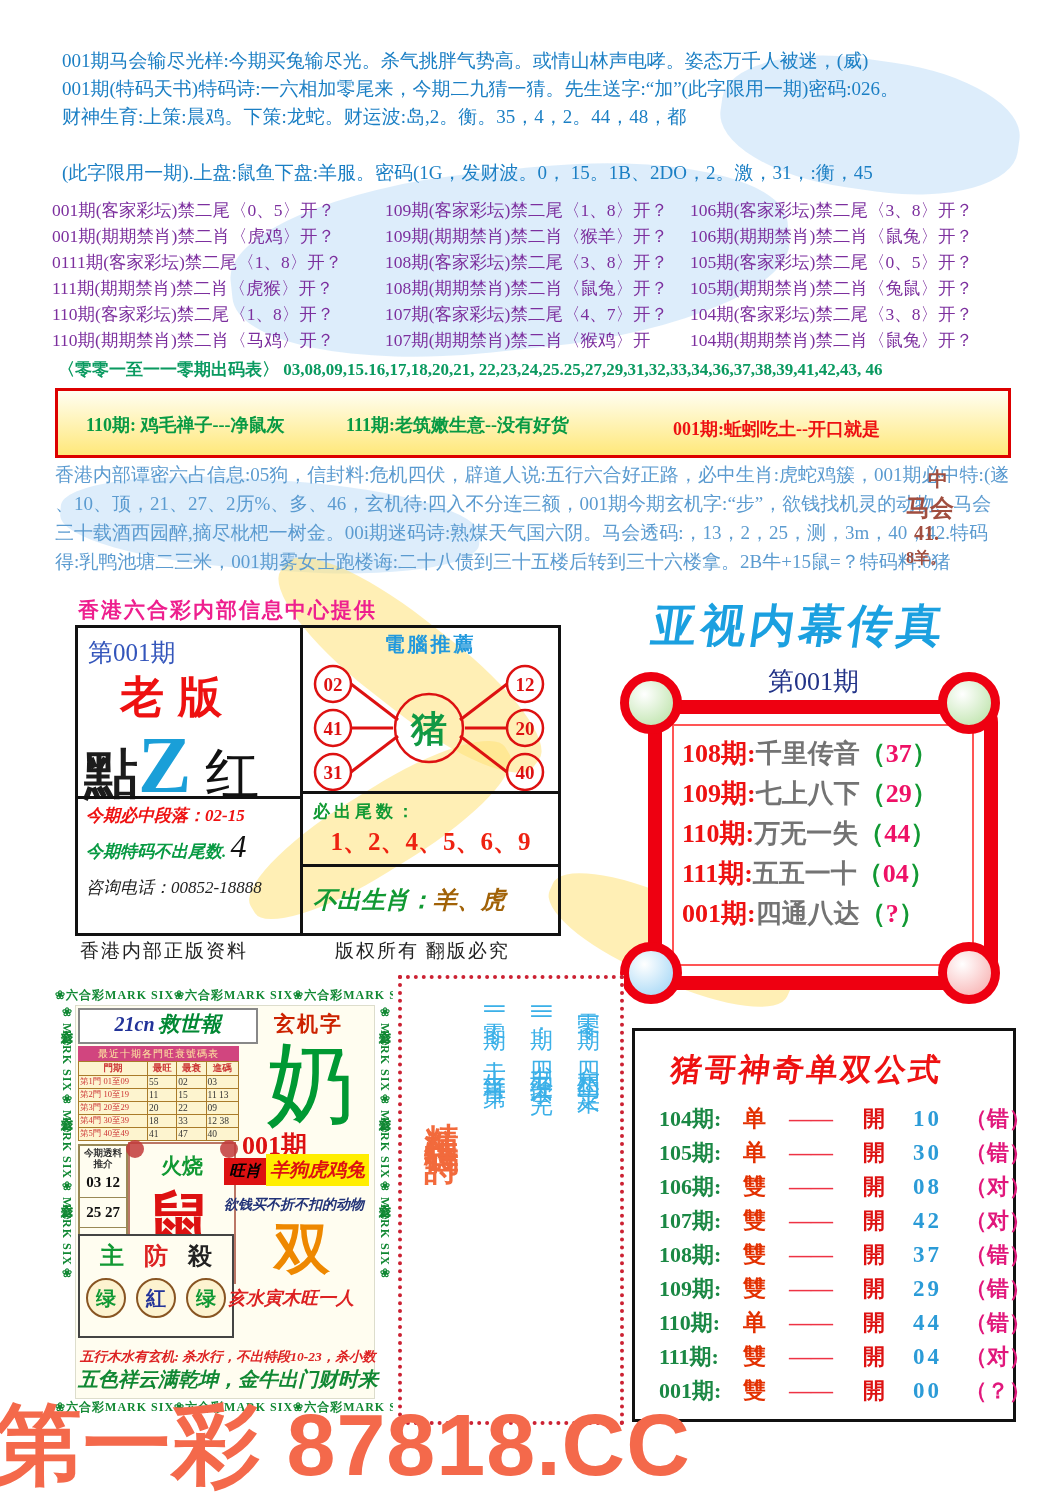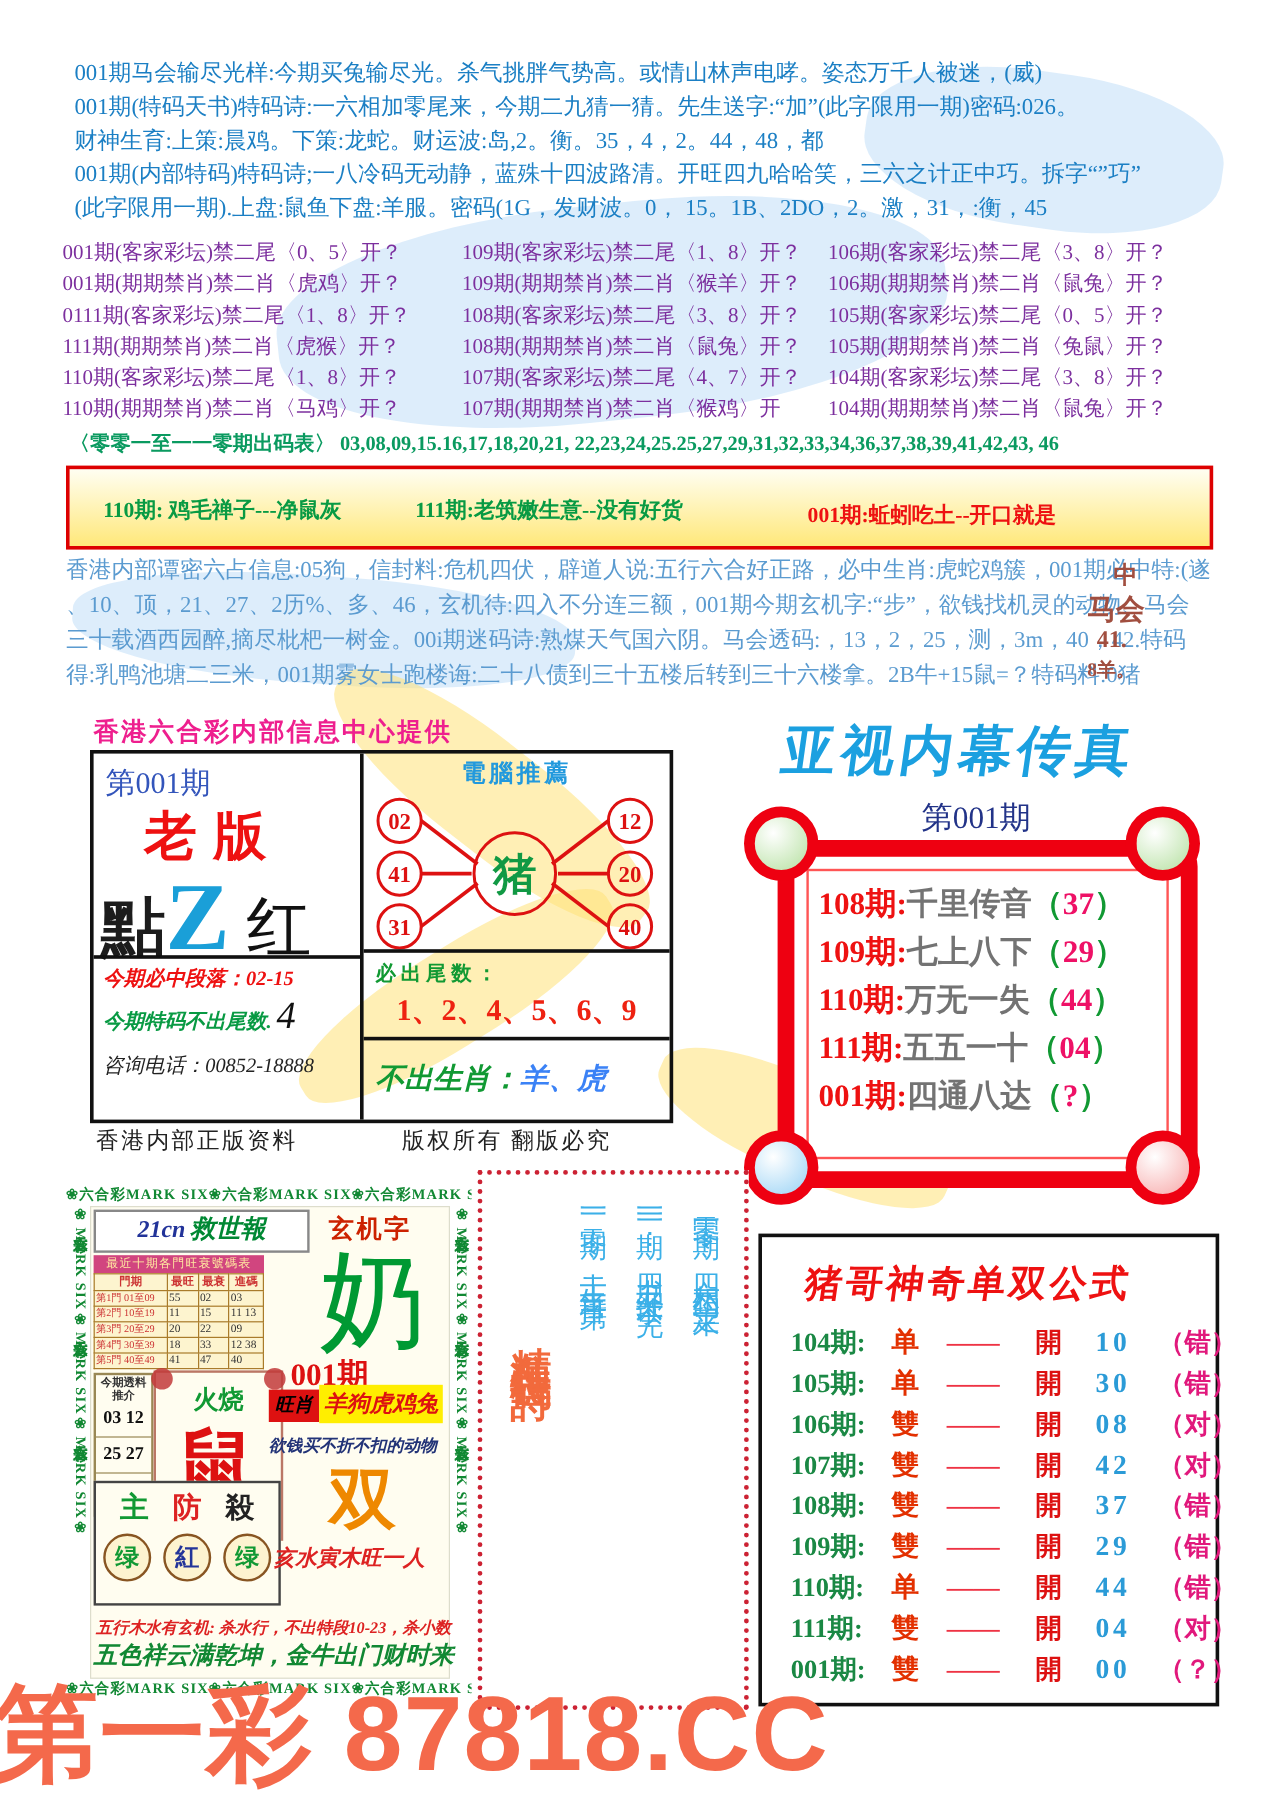--- a/index.html
+++ b/index.html
@@ -76,21 +76,20 @@
   <div class="blob blue abs" style="left:60px;top:480px;width:420px;height:90px;transform:rotate(4deg);"></div>
   <div class="blob yellow abs" style="left:250px;top:620px;width:320px;height:90px;transform:rotate(38deg);"></div>
   <div class="blob yellow abs" style="left:230px;top:790px;width:300px;height:80px;transform:rotate(-32deg);"></div>
   <div class="blob yellow abs" style="left:540px;top:900px;width:260px;height:80px;transform:rotate(24deg);"></div>
   <div class="blob yellow abs" style="left:680px;top:1120px;width:300px;height:80px;transform:rotate(-38deg);"></div>
   <div class="blob yellow abs" style="left:760px;top:1280px;width:260px;height:70px;transform:rotate(30deg);"></div>
 
   <div class="note abs" style="left:62px;top:48px;">001期马会输尽光样:今期买兔输尽光。杀气挑胖气势高。或情山林声电哮。姿态万千人被迷，(威)</div>
   <div class="note abs" style="left:62px;top:76px;">001期(特码天书)特码诗:一六相加零尾来，今期二九猜一猜。先生送字:“加”(此字限用一期)密码:026。</div>
   <div class="note abs" style="left:62px;top:104px;">财神生育:上策:晨鸡。下策:龙蛇。财运波:岛,2。衡。35，4，2。44，48，都</div>
-  <div class="note abs" style="left:62px;top:132px;">001期(内部特码)特码诗;一八冷码无动静，蓝殊十四波路清。开旺四九哈哈笑，三六之计正中巧。拆字“”巧”</div>
   <div class="note abs" style="left:62px;top:160px;">(此字限用一期).上盘:鼠鱼下盘:羊服。密码(1G，发财波。0， 15。1B、2DO，2。激，31，:衡，45</div>
 
   <div class="abs" style="left:52px;top:197px;">
     <div class="ban">001期(客家彩坛)禁二尾〈0、5〉开？</div>
     <div class="ban">001期(期期禁肖)禁二肖〈虎鸡〉开？</div>
     <div class="ban">0111期(客家彩坛)禁二尾〈1、8〉开？</div>
     <div class="ban">111期(期期禁肖)禁二肖〈虎猴〉开？</div>
     <div class="ban">110期(客家彩坛)禁二尾〈1、8〉开？</div>
     <div class="ban">110期(期期禁肖)禁二肖〈马鸡〉开？</div>
   </div>
@@ -174,21 +173,21 @@
           <text x="222" y="77" text-anchor="middle" font-size="19" fill="#dd1111" font-weight="bold">20</text>
           <text x="222" y="121" text-anchor="middle" font-size="19" fill="#dd1111" font-weight="bold">40</text>
           <text x="126" y="83" text-anchor="middle" font-size="36" fill="#119944" font-weight="bold">猪</text>
         </svg>
       </div>
       <div class="sect abs" style="left:0;top:163px;width:255px;height:70px;">
         <div style="color:#119933;font-size:17px;font-weight:bold;letter-spacing:4px;padding:6px 0 0 10px;">必出尾数：</div>
         <div style="color:#ee2211;font-size:25px;font-weight:bold;text-align:center;margin-top:2px;">1、2、4、5、6、9</div>
       </div>
       <div class="sect abs nowrap" style="left:0;top:236px;width:255px;height:69px;">
-        <span style="color:#119933;font-size:24px;font-weight:bold;margin-left:10px;line-height:66px;">不出生肖：</span><span style="color:#3b82f6;font-size:24px;font-weight:bold;">羊、虎</span>
+        <span style="color:#119933;font-size:24px;font-weight:bold;margin-left:10px;line-height:66px;">不出生肖：</span><span style="color:#a16207;font-size:24px;font-weight:bold;">羊、虎</span>
       </div>
     </div>
   </div>
   <div class="footer-txt abs" style="left:80px;top:938px;">香港内部正版资料</div>
   <div class="footer-txt abs" style="left:335px;top:938px;">版权所有  翻版必究</div>
 
   <div class="yashi-title abs" style="left:652px;top:596px;">亚视内幕传真</div>
   <div class="abs" style="left:768px;top:664px;font-size:26px;color:#223388;">第001期</div>
   <div class="yashi-frame abs" style="left:648px;top:700px;width:322px;height:262px;">
     <div class="yashi-inner">
@@ -289,21 +288,21 @@
     <div class="strip" style="left:0;bottom:0;width:338px;height:20px;line-height:20px;">❀六合彩MARK SIX❀六合彩MARK SIX❀六合彩MARK SIX❀</div>
     <div class="strip v" style="left:0;top:20px;width:20px;height:392px;">❀六合彩MARK SIX❀六合彩MARK SIX❀六合彩MARK SIX❀</div>
     <div class="strip v" style="right:0;top:20px;width:20px;height:392px;">❀六合彩MARK SIX❀六合彩MARK SIX❀六合彩MARK SIX❀</div>
     <div class="minner">
       <div class="abs nowrap" style="left:2px;top:2px;width:176px;height:32px;border:2px solid #888;background:#fff;text-align:center;">
         <span style="color:#223399;font-size:20px;font-weight:bold;">21cn</span>
         <span style="color:#008833;font-size:21px;font-weight:bold;">救世報</span>
       </div>
       <div class="abs" style="left:198px;top:4px;color:#cc2200;font-size:21px;font-weight:bold;letter-spacing:2px;">玄机字</div>
       <div class="abs" style="left:190px;top:18px;color:#009933;font-size:90px;">奶</div>
-      <div class="abs" style="left:2px;top:40px;width:142px;">
+      <div class="abs" style="left:2px;top:40px;width:161px;">
         <div class="mini-title">最近十期各門旺衰號碼表</div>
         <table class="mini">
           <tbody>
               <tr>
             <th>門期</th>
             <th>最旺</th>
             <th>最衰</th>
             <th>進碼</th>
           </tr>
           <tr>

